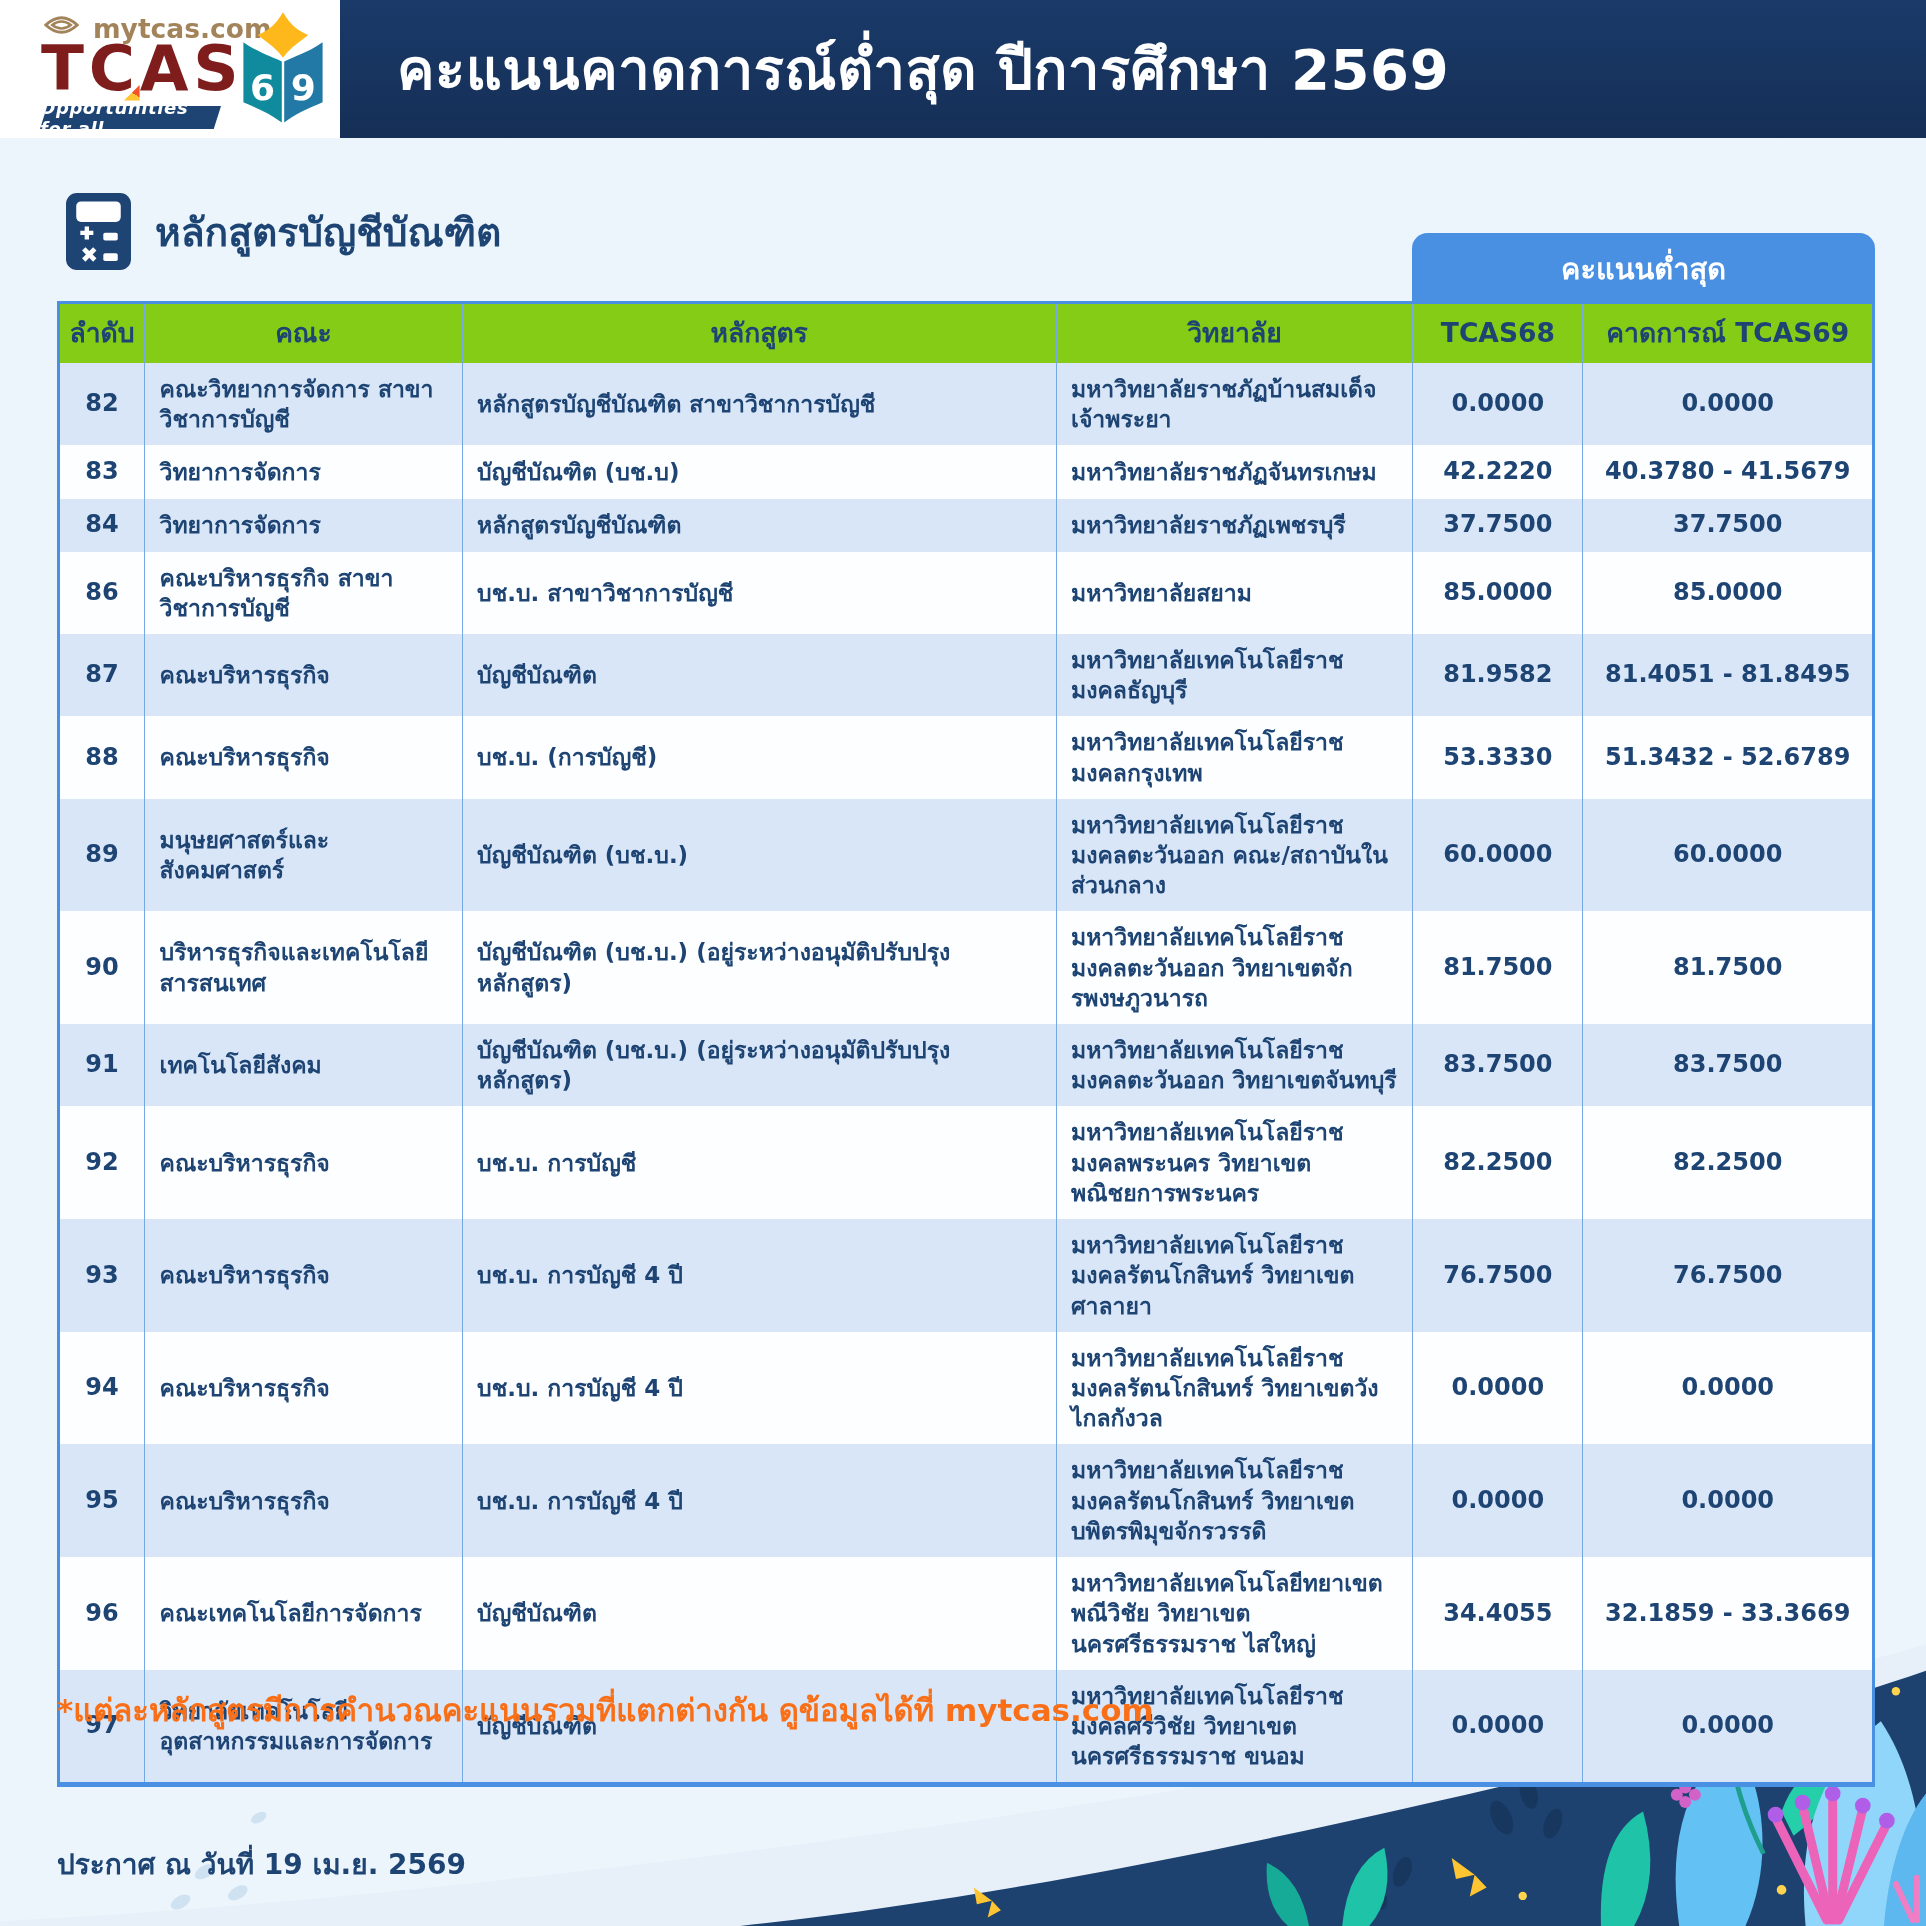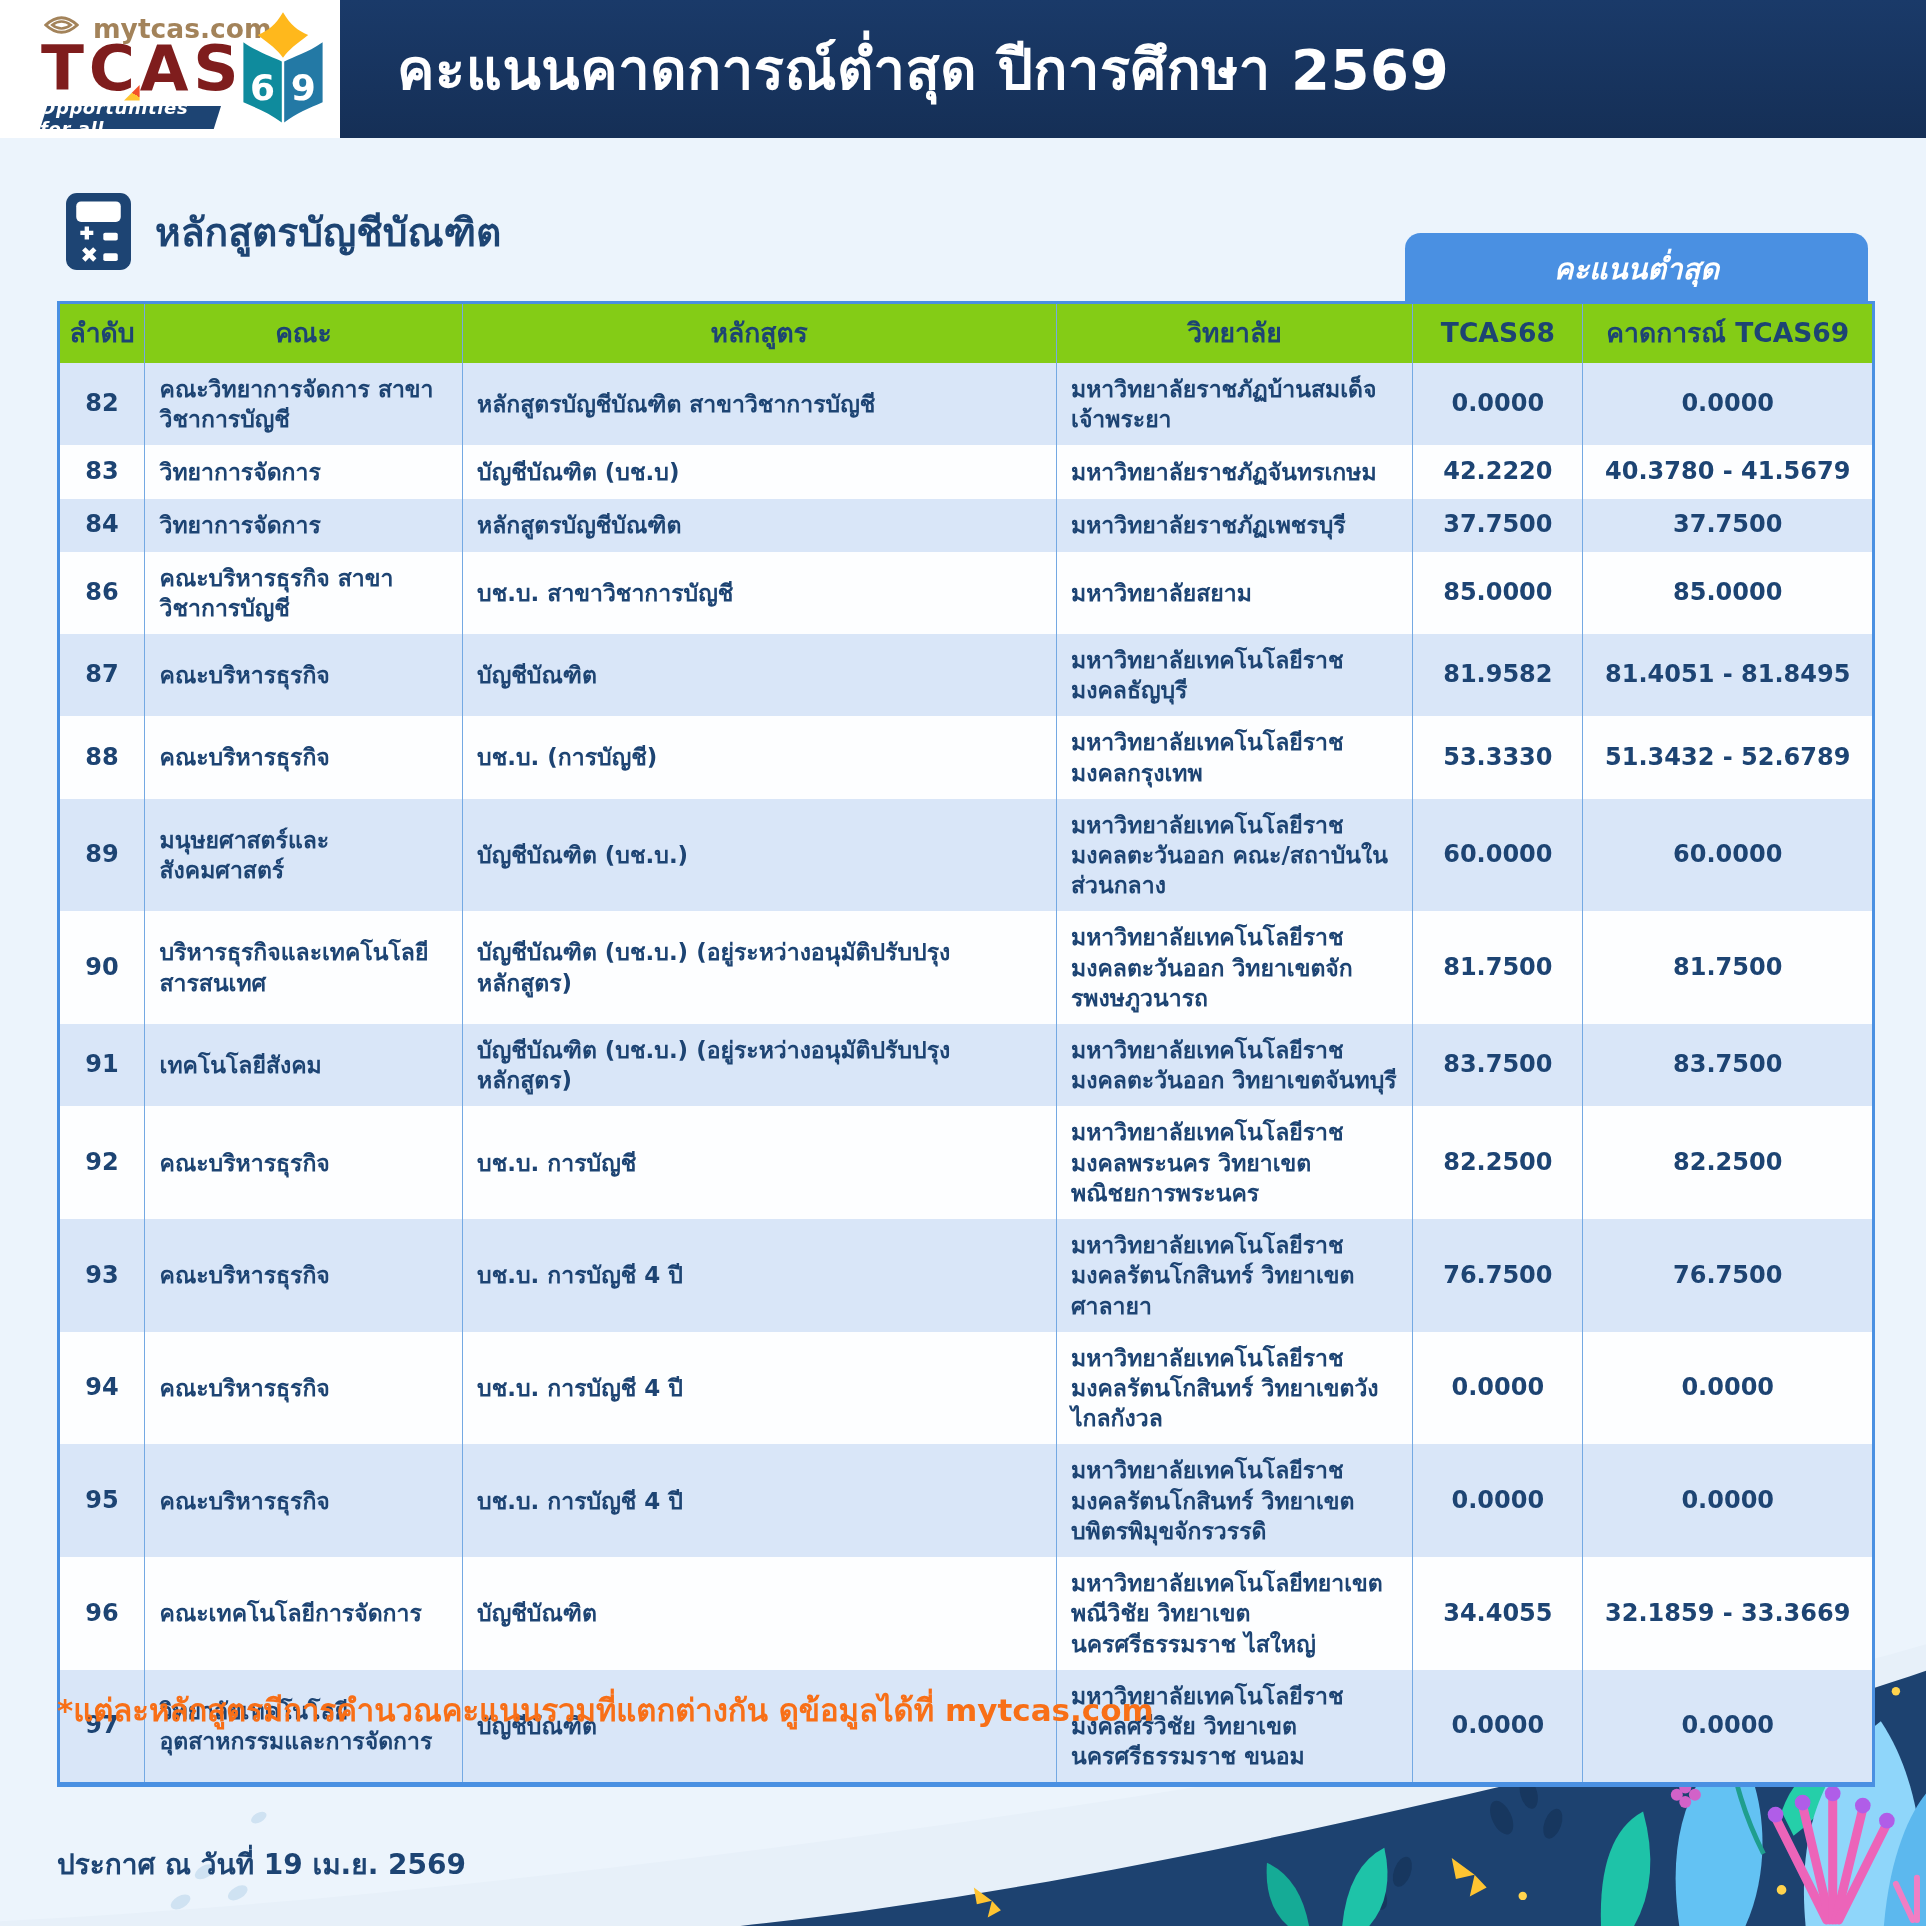--- a/index.html
+++ b/index.html
@@ -49,24 +49,24 @@
 
   
   .section-head{
     position:absolute;left:66px;top:193px;display:flex;align-items:center;gap:24px;z-index:1;
   }
   .section-title{font-size:39px;font-weight:bold;color:#1d4473;}
 
   
   .table-wrap{position:absolute;left:57px;top:301px;z-index:1;}
   .score-badge{
-    position:absolute;top:-68px;right:7px;width:463px;height:71px;
+    position:absolute;top:-68px;right:0;width:463px;height:71px;
     background:#4a90e2;border-radius:15.6px 15.6px 0 0;
     display:flex;align-items:center;justify-content:center;
-    color:#ffffff;font-size:29px;font-weight:bold;font-style:italic;
+    color:#ffffff;font-size:29px;font-weight:bold;
   }
 
   
   table.score-table{
     border-collapse:collapse;table-layout:fixed;width:1818px;
     border:3px solid #4a90e2;border-bottom-width:5.4px;
     background:#ffffff;position:relative;
   }
   .score-table th,.score-table td{
     border-left:1.8px solid #74a9e3;

